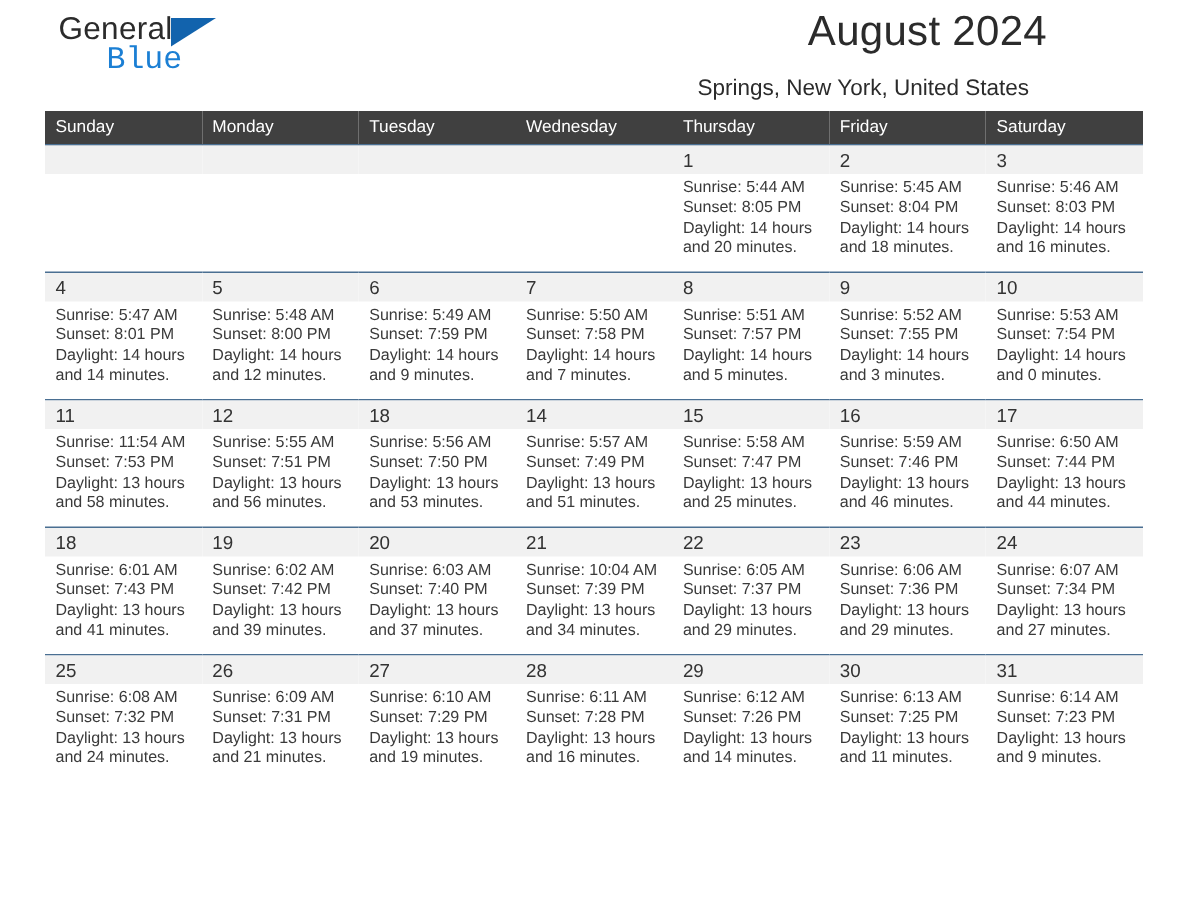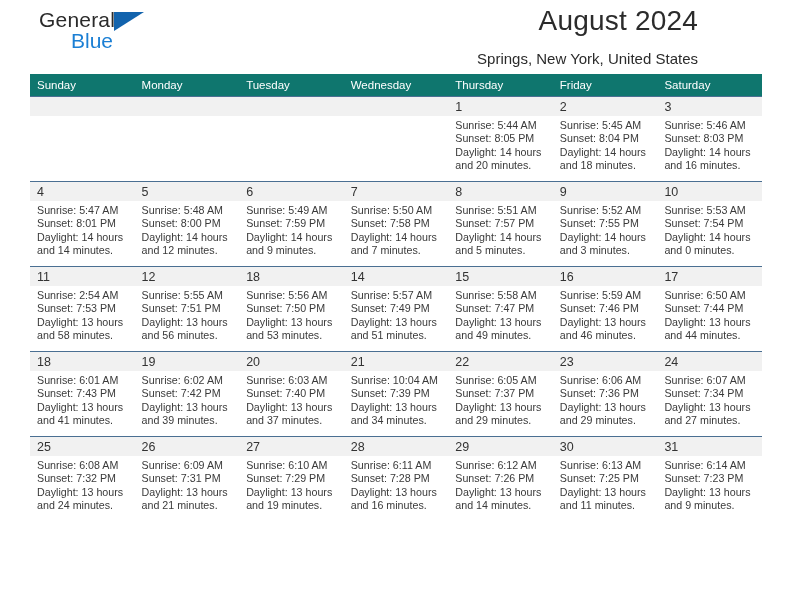--- a/index.html
+++ b/index.html
@@ -52,49 +52,49 @@
     height: 0;
     border-left: 30px solid #1263ad;
     border-bottom: 19px solid transparent;
   }
   .logo-blue {
     position: absolute;
     left: 32px;
     top: 21px;
     font-size: 21px;
     color: #1b7fd4;
-    font-family: Liberation Sans, sans-serif;
+    font-family: Liberation Mono, monospace;
   }
   .title {
     position: absolute;
     right: 4px;
     top: 5px;
     font-size: 28px;
     color: #2b2b2b;
     font-weight: normal;
     letter-spacing: 0.2px;
     white-space: nowrap;
   }
   .subtitle {
     position: absolute;
-    right: 4px;
+    right: 16px;
     top: 50px;
     font-size: 15px;
     color: #2b2b2b;
     white-space: nowrap;
   }
 
   
   table.cal {
     width: 732px;
     border-collapse: collapse;
     table-layout: fixed;
   }
   table.cal th {
-    background: #0f766e;
+    background: #404040;
     color: #ffffff;
     font-size: 11.5px;
     font-weight: normal;
     text-align: left;
     padding: 5px 0 5px 7px;
     height: 12px;
   }
   table.cal td {
     width: 104.5px;
     vertical-align: top;
@@ -290,21 +290,21 @@
             </div>
           </div>
         </td>
       </tr>
 
       <tr class="week">
         <td>
           <div class="cell">
             <div class="daynum-band">11</div>
             <div class="lines">
-              <div>Sunrise: 2:54 AM</div>
+              <div>Sunrise: 11:54 AM</div>
               <div>Sunset: 7:53 PM</div>
               <div>Daylight: 13 hours</div>
               <div>and 58 minutes.</div>
             </div>
           </div>
         </td>
         <td>
           <div class="cell">
             <div class="daynum-band">12</div>
             <div class="lines">
@@ -337,21 +337,21 @@
             </div>
           </div>
         </td>
         <td>
           <div class="cell">
             <div class="daynum-band">15</div>
             <div class="lines">
               <div>Sunrise: 5:58 AM</div>
               <div>Sunset: 7:47 PM</div>
               <div>Daylight: 13 hours</div>
-              <div>and 49 minutes.</div>
+              <div>and 25 minutes.</div>
             </div>
           </div>
         </td>
         <td>
           <div class="cell">
             <div class="daynum-band">16</div>
             <div class="lines">
               <div>Sunrise: 5:59 AM</div>
               <div>Sunset: 7:46 PM</div>
               <div>Daylight: 13 hours</div>

